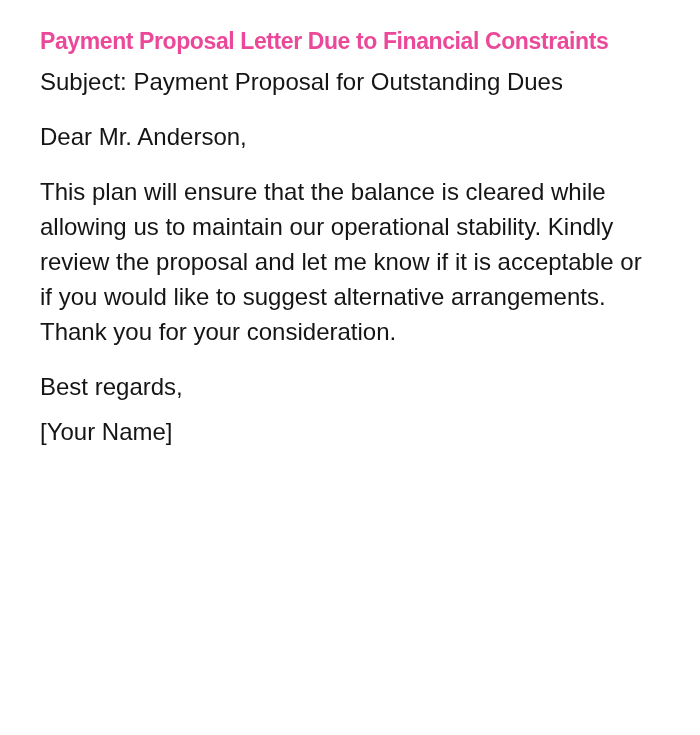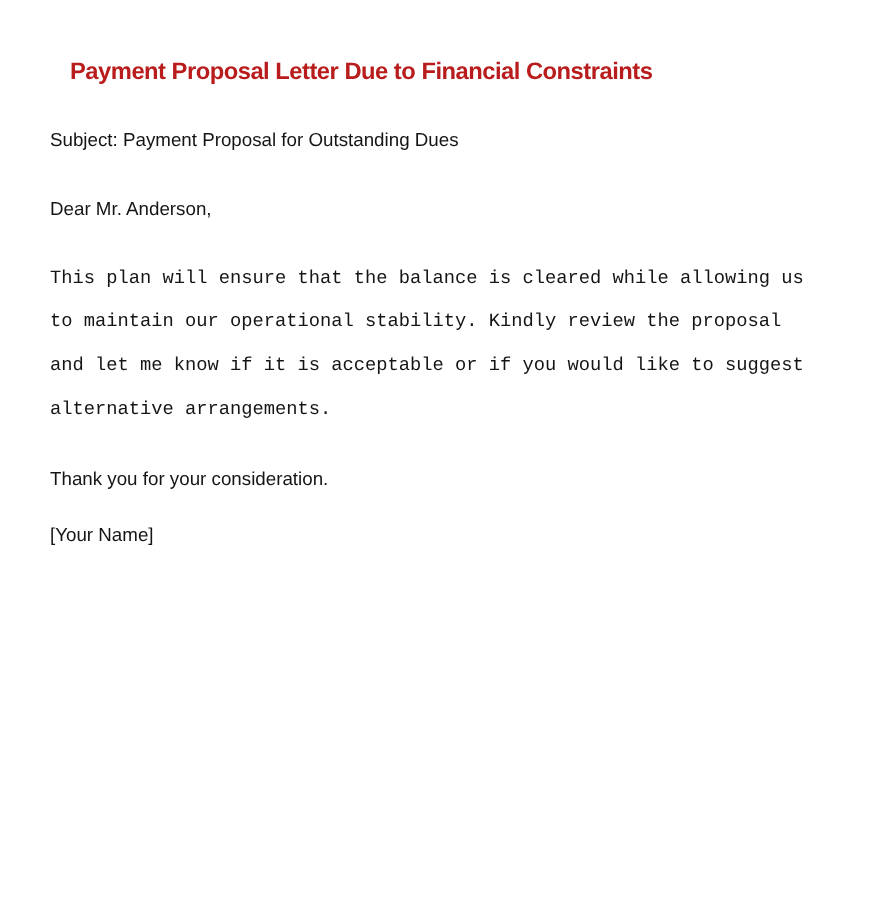--- a/index.html
+++ b/index.html
@@ -16,44 +16,45 @@
     .doc {
       position: absolute;
       left: 40px;
       top: 20px;
       width: 610px;
       color: #111111;
       font-family: "Liberation Sans", sans-serif;
     }
     .title {
       font-weight: 700;
-      font-size: 19px;
+      font-size: 23px;
       line-height: 43px;
-      margin: 16px;
+      margin: 0;
       letter-spacing: -0.4px;
-      color: #b91c1c;
+      color: #ec4899;
     }
     .para {
-      font-size: 15px;
+      font-size: 24px;
       line-height: 35px;
       margin: 0;
       letter-spacing: 0px;
       color: #151515;
     }
     .subject { margin-top: 1px; }
     .greeting { margin-top: 20px; }
     .body1 { margin-top: 20px; }
-    .body2 { margin-top: 20px; font-family: Liberation Mono, monospace; }
-    .thanks { margin-top: 21px; }
+    .body2 { margin-top: 20px; }
+    .thanks { }
     .closing { margin-top: 20px; }
     .signature { margin-top: 10px; }
   </style>
 </head>
 <body>
 
 <div class="doc">
   <h1 class="title">Payment Proposal Letter Due to Financial Constraints</h1>
   <p class="para subject">Subject: Payment Proposal for Outstanding Dues</p>
   <p class="para greeting">Dear Mr. Anderson,</p>
   <p class="para body2">This plan will ensure that the balance is cleared while allowing us to maintain our operational stability. Kindly review the proposal and let me know if it is acceptable or if you would like to suggest alternative arrangements.</p>
   <p class="para thanks">Thank you for your consideration.</p>
+  <p class="para closing">Best regards,</p>
   <p class="para signature">[Your Name]</p>
 </div>
 
 </body></html>

